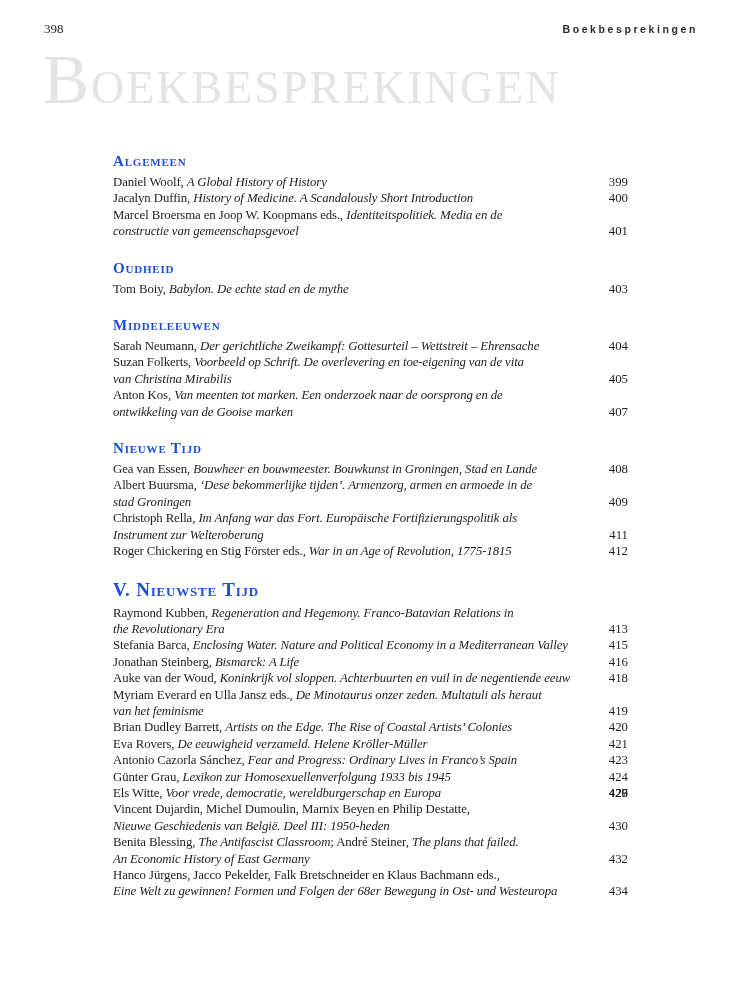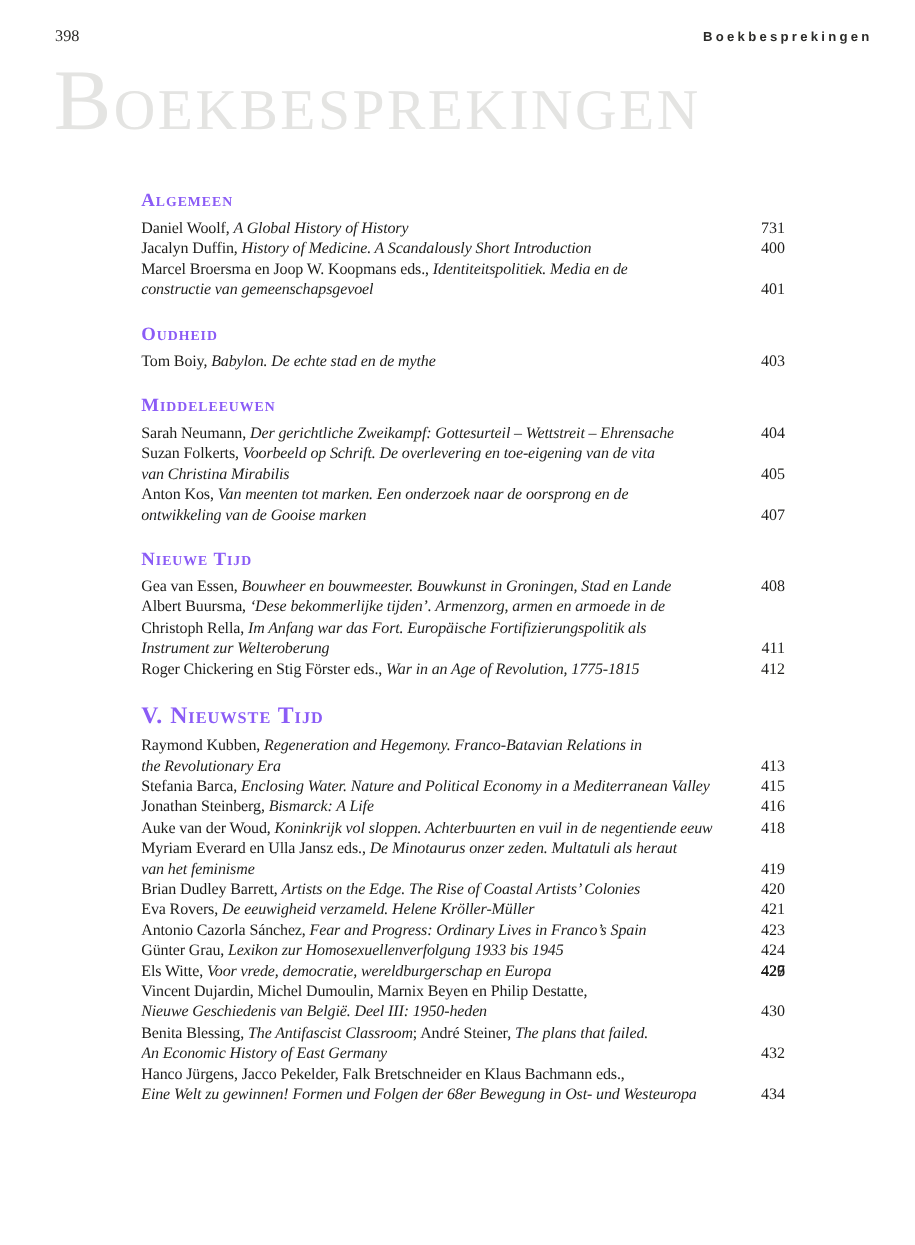--- a/index.html
+++ b/index.html
@@ -32,21 +32,21 @@
   }
   .big-title .initial { font-size:69px; letter-spacing:2px; }
   .big-title .rest    { font-size:46px; letter-spacing:2px; text-transform:uppercase; }
 
   
   .toc { position:absolute; top:152px; left:113px; width:515px; }
   .toc-section { margin:0 0 19px 0; }
   .sec-heading {
     font-size:15px; line-height:18px;
     font-variant:small-caps; font-weight:700;
-    letter-spacing:0.8px; margin:0 0 4px 0; color:#8b5cf6;
+    letter-spacing:0.8px; margin:0 0 4px 0; color:#1d4ed8;
   }
   .sec-heading.large { font-size:19px; line-height:21px; margin-bottom:5px; }
   .toc-line { position:relative; line-height:16.4px; font-size:12.8px; letter-spacing:-0.1px; white-space:nowrap; }
   .line-text { display:inline-block; max-width:474px; overflow:hidden; vertical-align:bottom; }
   .it { font-style:italic; }
   .rm { font-style:normal; }
   .page-num { position:absolute; right:0; top:0; font-size:12.8px; letter-spacing:0; }
 </style>
 </head>
 <body>
@@ -58,41 +58,42 @@
     <span class="running-title">Boekbesprekingen</span>
   </div>
 
   <div class="big-title" style="color: rgb(228, 228, 226);">
     <span class="initial">B</span><span class="rest">oekbesprekingen</span>
   </div>
 
   <div class="toc">
       <section class="toc-section">
         <h2 class="sec-heading">Algemeen</h2>
-        <div class="toc-line"><span class="line-text"><span class="rm">Daniel Woolf, </span><span class="it">A Global History of History</span></span><span class="page-num">731</span></div>
+        <div class="toc-line"><span class="line-text"><span class="rm">Daniel Woolf, </span><span class="it">A Global History of History</span></span><span class="page-num">399</span></div>
         <div class="toc-line"><span class="line-text"><span class="rm">Jacalyn Duffin, </span><span class="it">History of Medicine. A Scandalously Short Introduction</span></span><span class="page-num">400</span></div>
         <div class="toc-line"><span class="line-text"><span class="rm">Marcel Broersma en Joop W. Koopmans eds., </span><span class="it">Identiteitspolitiek. Media en de</span></span></div>
         <div class="toc-line"><span class="line-text"><span class="it">constructie van gemeenschapsgevoel</span></span><span class="page-num">401</span></div>
       </section>
       <section class="toc-section">
         <h2 class="sec-heading">Oudheid</h2>
         <div class="toc-line"><span class="line-text"><span class="rm">Tom Boiy, </span><span class="it">Babylon. De echte stad en de mythe</span></span><span class="page-num">403</span></div>
       </section>
       <section class="toc-section">
         <h2 class="sec-heading">Middeleeuwen</h2>
         <div class="toc-line"><span class="line-text"><span class="rm">Sarah Neumann, </span><span class="it">Der gerichtliche Zweikampf: Gottesurteil – Wettstreit – Ehrensache</span></span><span class="page-num">404</span></div>
         <div class="toc-line"><span class="line-text"><span class="rm">Suzan Folkerts, </span><span class="it">Voorbeeld op Schrift. De overlevering en toe-eigening van de vita</span></span></div>
         <div class="toc-line"><span class="line-text"><span class="it">van Christina Mirabilis</span></span><span class="page-num">405</span></div>
         <div class="toc-line"><span class="line-text"><span class="rm">Anton Kos, </span><span class="it">Van meenten tot marken. Een onderzoek naar de oorsprong en de</span></span></div>
         <div class="toc-line"><span class="line-text"><span class="it">ontwikkeling van de Gooise marken</span></span><span class="page-num">407</span></div>
       </section>
       <section class="toc-section">
         <h2 class="sec-heading">Nieuwe Tijd</h2>
         <div class="toc-line"><span class="line-text"><span class="rm">Gea van Essen, </span><span class="it">Bouwheer en bouwmeester. Bouwkunst in Groningen, Stad en Lande</span></span><span class="page-num">408</span></div>
         <div class="toc-line"><span class="line-text"><span class="rm">Albert Buursma, </span><span class="it">‘Dese bekommerlijke tijden’. Armenzorg, armen en armoede in de</span></span></div>
+        <div class="toc-line"><span class="line-text"><span class="it">stad Groningen</span></span><span class="page-num">409</span></div>
         <div class="toc-line"><span class="line-text"><span class="rm">Christoph Rella, </span><span class="it">Im Anfang war das Fort. Europäische Fortifizierungspolitik als</span></span></div>
         <div class="toc-line"><span class="line-text"><span class="it">Instrument zur Welteroberung</span></span><span class="page-num">411</span></div>
         <div class="toc-line"><span class="line-text"><span class="rm">Roger Chickering en Stig Förster eds., </span><span class="it">War in an Age of Revolution, 1775-1815</span></span><span class="page-num">412</span></div>
       </section>
       <section class="toc-section">
         <h2 class="sec-heading large">V. Nieuwste Tijd</h2>
         <div class="toc-line"><span class="line-text"><span class="rm">Raymond Kubben, </span><span class="it">Regeneration and Hegemony. Franco-Batavian Relations in</span></span></div>
         <div class="toc-line"><span class="line-text"><span class="it">the Revolutionary Era</span></span><span class="page-num">413</span></div>
         <div class="toc-line"><span class="line-text"><span class="rm">Stefania Barca, </span><span class="it">Enclosing Water. Nature and Political Economy in a Mediterranean Valley</span></span><span class="page-num">415</span></div>
         <div class="toc-line"><span class="line-text"><span class="rm">Jonathan Steinberg, </span><span class="it">Bismarck: A Life</span></span><span class="page-num">416</span></div>

